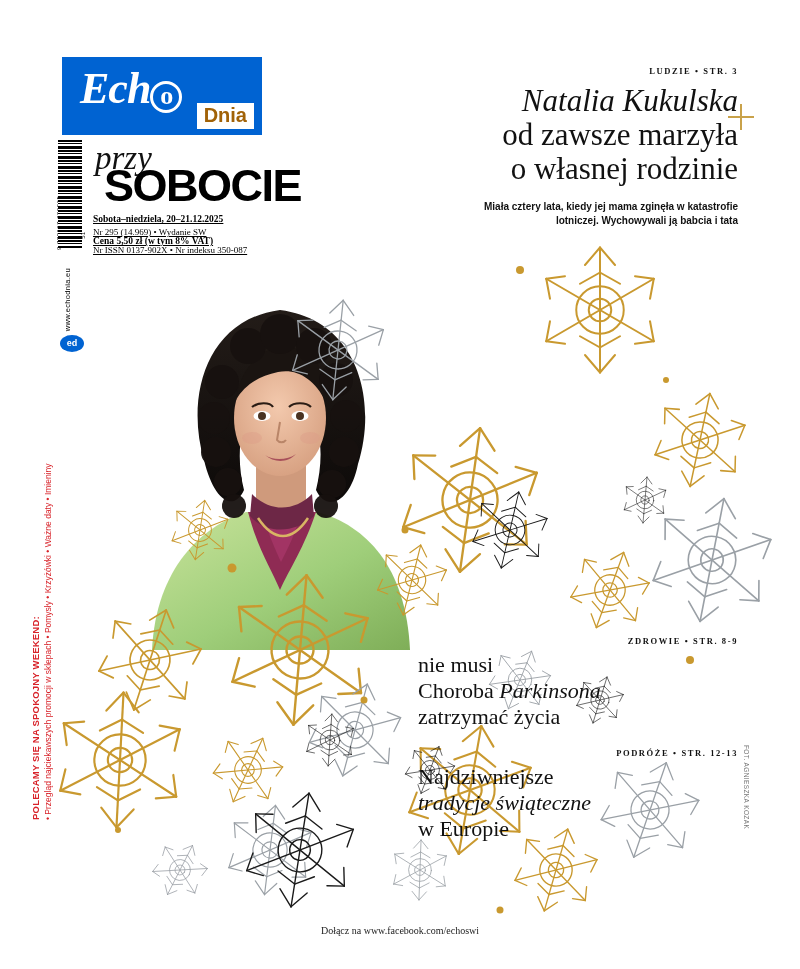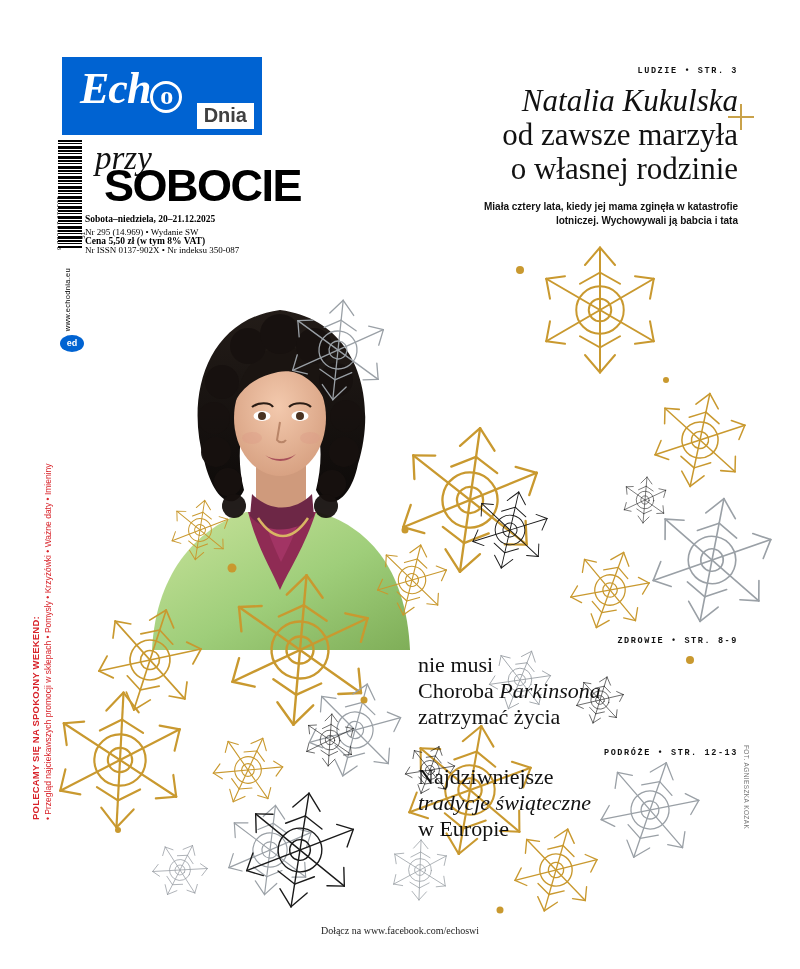--- a/index.html
+++ b/index.html
@@ -45,21 +45,21 @@
     text-align: center;
     font-size: 26px;
     font-style: normal;
     vertical-align: -1px;
   }
   .logo-dnia {
     position: absolute;
     right: 8px;
     bottom: 6px;
     background: #ffffff;
-    color: #404040;
+    color: #a16207;
     font-family: "Liberation Sans", sans-serif;
     font-weight: bold;
     font-size: 20px;
     padding: 1px 7px 2px 7px;
   }
 
   .przy {
     position: absolute;
     left: 95px;
     top: 140px;
@@ -73,25 +73,26 @@
     left: 104px;
     top: 160px;
     font-family: "Liberation Sans", sans-serif;
     font-weight: bold;
     font-size: 45px;
     letter-spacing: -1.5px;
     color: #000;
   }
   .issue-line {
     position: absolute;
-    left: 85px;
+    left: 93px;
     font-family: "Liberation Serif", serif;
     font-size: 9px;
     color: #000;
     white-space: nowrap;
+    text-decoration: underline;
   }
   .issue-line.bold { font-weight: bold; font-size: 9.5px; }
   .l1 { top: 214px; }
   .l2 { top: 227px; }
   .l3 { top: 236px; }
   .l4 { top: 245px; }
 
   
   .barcode {
     position: absolute;
@@ -176,21 +177,21 @@
     white-space: nowrap;
   }
   .left-promo .lp-items {
     font-size: 8.5px;
     margin-top: 2px;
     white-space: nowrap;
   }
 
   
   .kicker {
-    font-family: Liberation Mono, monospace;
+    font-family: Liberation Serif, serif;
     font-weight: bold;
     font-size: 8.5px;
     letter-spacing: 1.6px;
     color: #111;
     text-align: right;
   }
   .lead {
     position: absolute;
     right: 62px;
     top: 66px;

